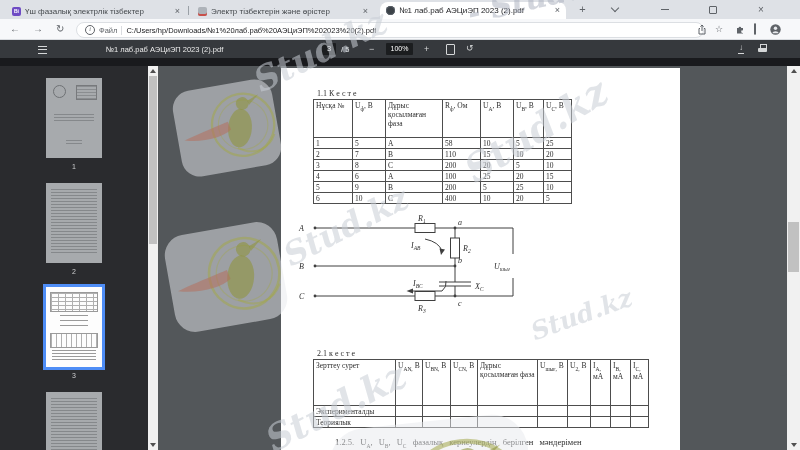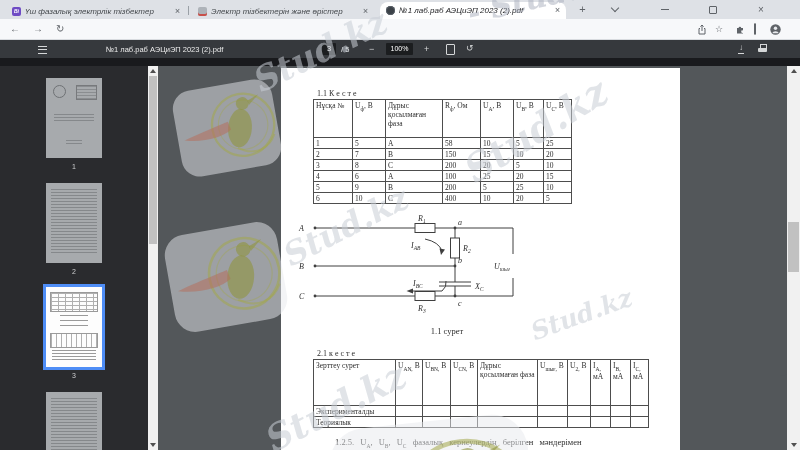--- a/index.html
+++ b/index.html
@@ -1,21 +1,21 @@
 <!DOCTYPE html>
 <html><head>
 <meta charset="utf-8">
 <style>
   html,body{margin:0;padding:0;background:#202124;}
   .screen{position:relative;width:800px;height:450px;background:#53575a;overflow:hidden;
           font-family:"Liberation Sans",sans-serif;-webkit-font-smoothing:antialiased;}
   
   .tabstrip{position:absolute;left:0;top:0;width:800px;height:19px;background:#dee1e6;}
   .tab{position:absolute;top:3px;height:16px;display:flex;align-items:center;padding:0 6px;
-       font-size:8px;color:#45494d;box-sizing:border-box;font-style:italic;}
+       font-size:8px;color:#45494d;box-sizing:border-box;}
   .tab.active{background:#fff;border-radius:8px 8px 0 0;top:2px;height:17px;color:#202124;}
   .tab .title{flex:1;white-space:nowrap;overflow:hidden;text-overflow:ellipsis;margin:0 4px;}
   .tab .close{color:#5f6368;font-size:9px;flex:none;line-height:9px;}
   .favicon{width:9px;height:9px;border-radius:2px;flex:none;display:flex;align-items:center;
            justify-content:center;font-size:5px;font-weight:bold;color:#fff;}
   .fav-bi{background:#6e4bc4;}
   .fav-doc{background:#aeb3b9;box-shadow:inset 0 -2px 0 #c8504a;}
   .fav-pdf{background:#3c4248;border-radius:50%;box-shadow:inset 0 0 0 1px #596068;}
   .tab-sep{position:absolute;top:6px;width:1px;height:9px;background:#9aa0a6;}
   .newtab{position:absolute;left:576px;top:3px;width:13px;height:13px;color:#5f6368;font-size:11px;
@@ -165,20 +165,26 @@
         <span class="favicon fav-pdf"></span>
         <span class="title">№1 лаб.раб АЭЦиЭП 2023 (2).pdf</span>
         <span class="close">×</span>
       </div>
     </div>
 
   <div class="addressbar">
     <span class="navic" style="left:10px">←</span>
     <span class="navic" style="left:33px">→</span>
     <span class="navic" style="left:56px">↻</span>
+    <div class="omnibox">
+      <span class="info-i">i</span>
+      <span class="url-prefix">Файл</span>
+      <span class="url-sep"></span>
+      <span class="url">C:/Users/hp/Downloads/№1%20лаб.раб%20АЭЦиЭП%202023%20(2).pdf</span>
+    </div>
     <span class="baric" style="left:697px">
       <svg width="10" height="11" viewBox="0 0 10 11">
           <path d="M3 4.5 H2 V10 H8 V4.5 H7" stroke="#5f6368" fill="none"></path>
           <path d="M5 7 V1.2 M3.4 2.6 L5 1 L6.6 2.6" stroke="#5f6368" fill="none"></path>
         </svg>
     </span>
     <span class="baric" style="left:715px">☆</span>
     <span class="baric" style="left:735px">
       <svg width="10" height="10" viewBox="0 0 10 10">
           <path d="M2 4 h1.6 a1.3 1.3 0 1 1 2.6 0 H8 v2.4 a1.3 1.3 0 1 0 0 2.4 V9.6 H2 Z" fill="#5f6368"></path>
@@ -271,21 +277,21 @@
               <td>A</td>
               <td>58</td>
               <td>10</td>
               <td>5</td>
               <td>25</td>
             </tr>
             <tr>
               <td>2</td>
               <td>7</td>
               <td>B</td>
-              <td>150</td>
+              <td>110</td>
               <td>15</td>
               <td>10</td>
               <td>20</td>
             </tr>
             <tr>
               <td>3</td>
               <td>8</td>
               <td>C</td>
               <td>200</td>
               <td>20</td>
@@ -353,21 +359,20 @@
         <text class="clbl" x="169" y="49">b</text>
         <text class="clbl" x="169" y="92">c</text>
         <text class="clbl" x="129" y="7"><tspan>R</tspan><tspan class="csub" dy="2">1</tspan></text>
         <text class="clbl" x="174" y="37"><tspan>R</tspan><tspan class="csub" dy="2">2</tspan></text>
         <text class="clbl" x="129" y="97"><tspan>R</tspan><tspan class="csub" dy="2">3</tspan></text>
         <text class="clbl" x="186" y="75"><tspan>X</tspan><tspan class="csub" dy="2">C</tspan></text>
         <text class="clbl" x="122" y="34"><tspan>I</tspan><tspan class="csub" dy="2">AB</tspan></text>
         <text class="clbl" x="124" y="72"><tspan>I</tspan><tspan class="csub" dy="2">BC</tspan></text>
         <text class="clbl" x="205" y="55"><tspan>U</tspan><tspan class="csub" dy="2">шығ</tspan></text>
       </svg>
-      <div class="fig-cap">1.1 сурет</div>
 
       <div class="cap" style="left:36px;top:281px">2.1 к е с т е</div>
       <table class="doc-tbl tbl2" style="left:32px;top:291px;width:335px">
           <colgroup>
             <col style="width: 82px;">
             <col style="width: 27px;">
             <col style="width: 28px;">
             <col style="width: 27px;">
             <col style="width: 60px;">
             <col style="width: 30px;">

